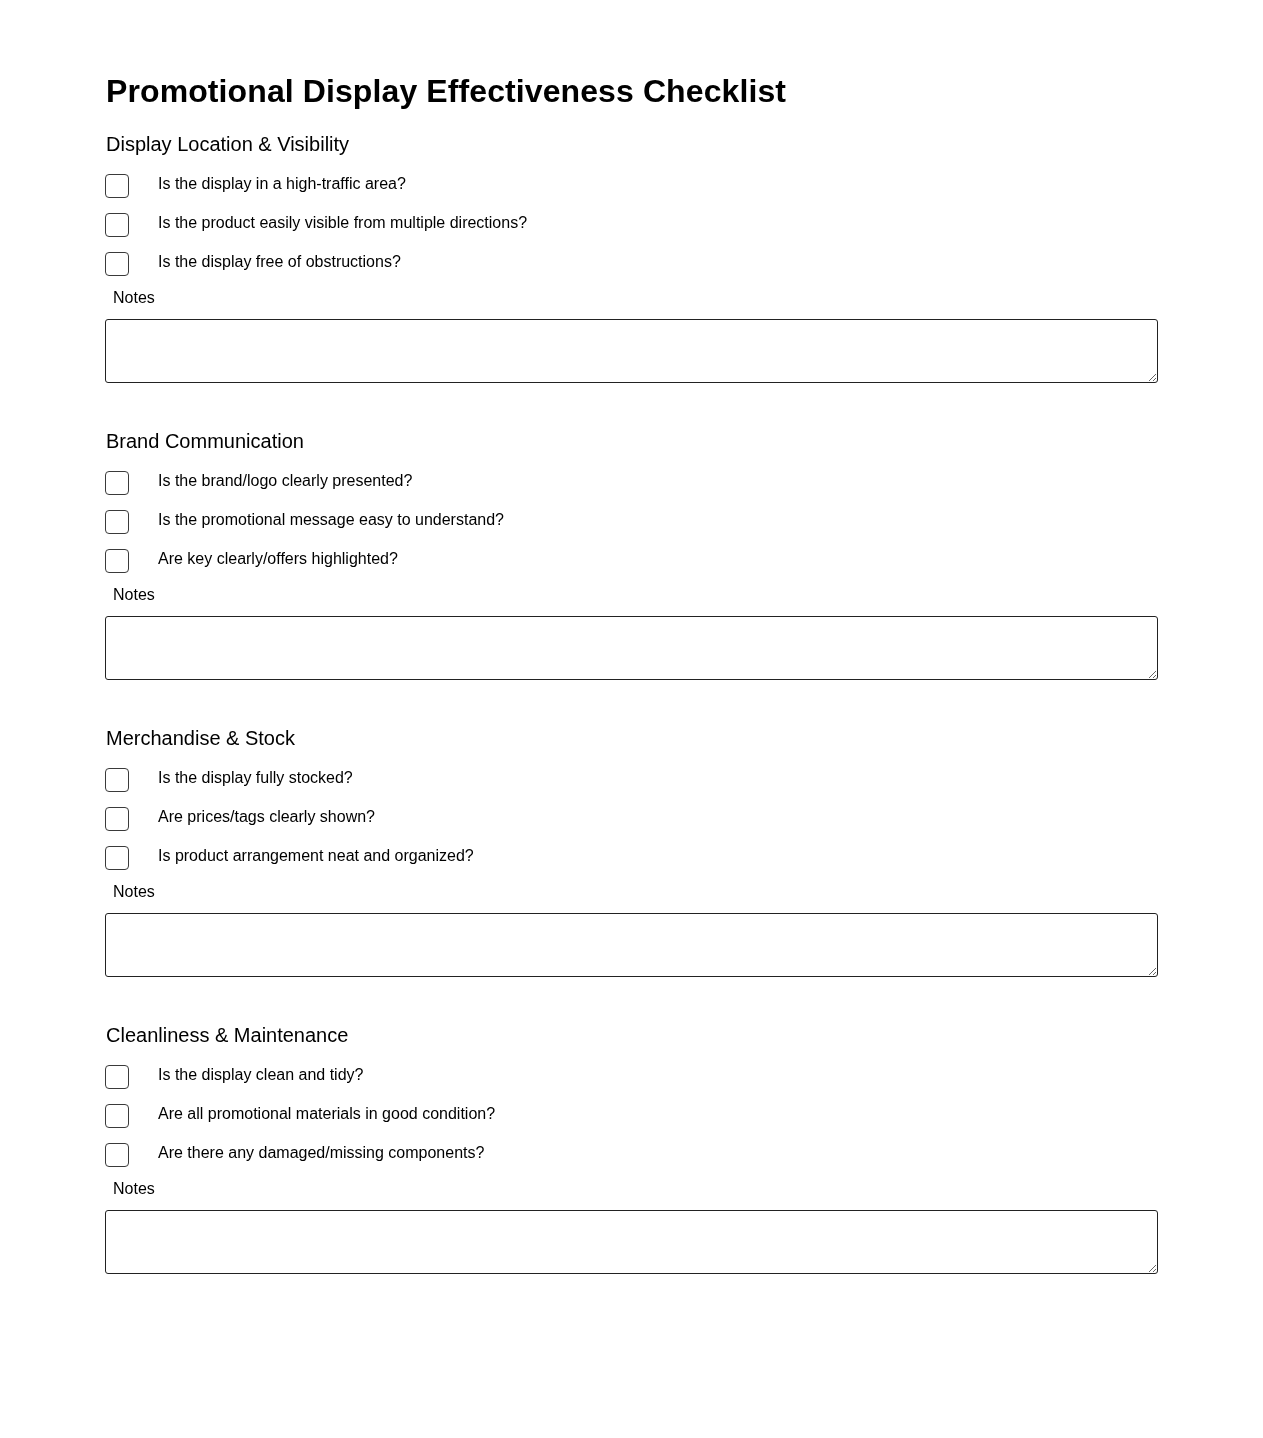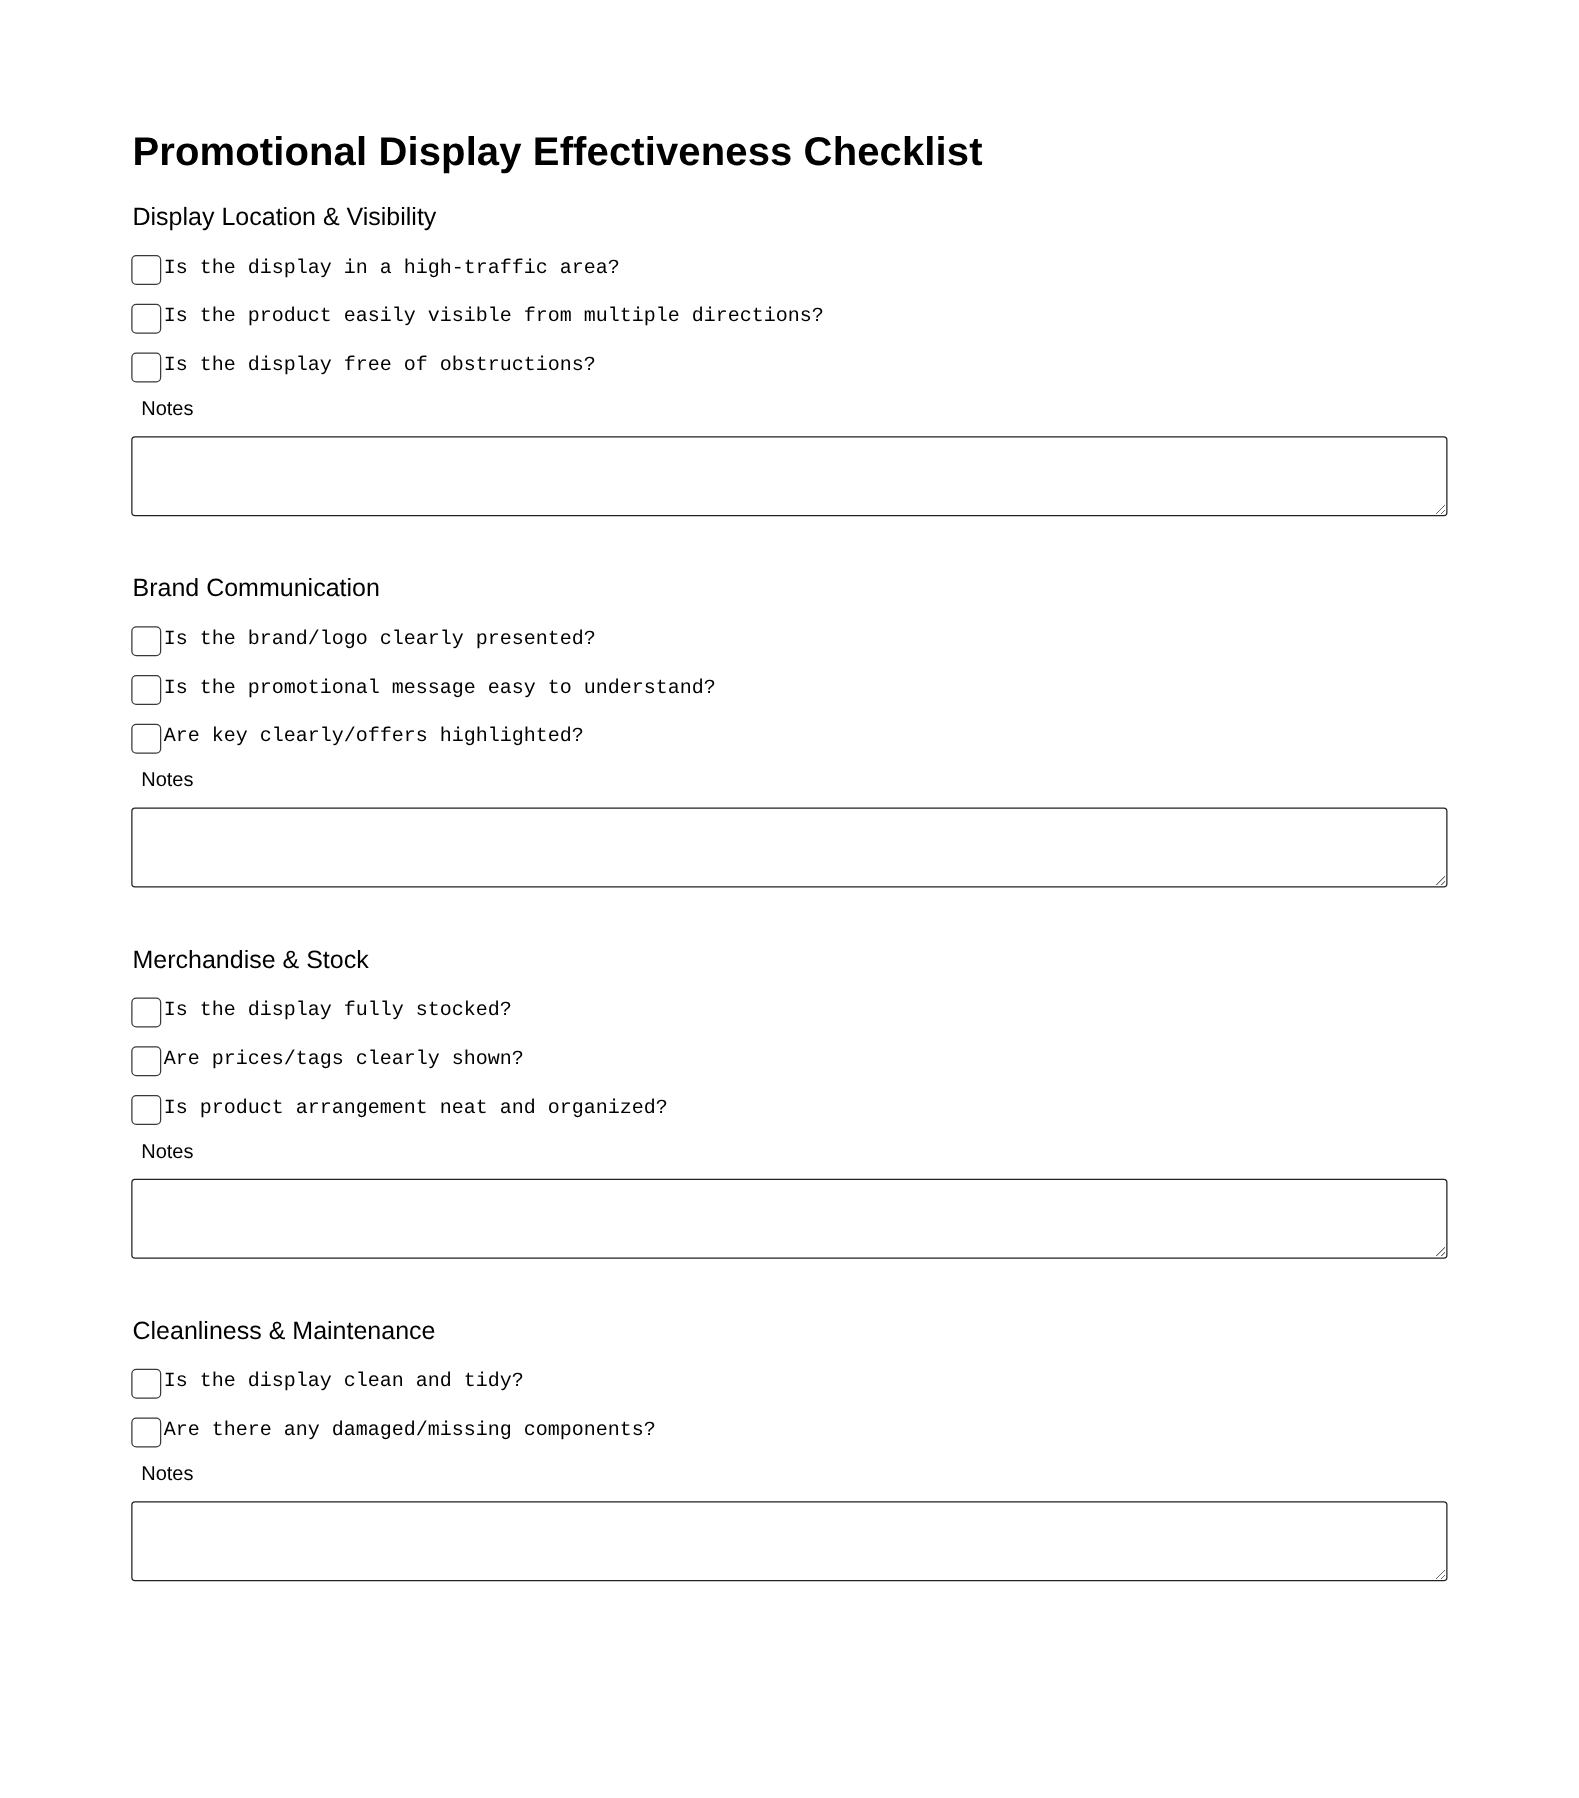--- a/index.html
+++ b/index.html
@@ -8,21 +8,21 @@
       background: #ffffff;
     }
     body {
       width: 1263px;
       min-height: 1438px;
       font-family: "Liberation Sans", sans-serif;
       color: #000000;
     }
     .page {
       position: relative;
-      padding: 101px 105px 0 105px;
+      padding: 71px 105px 0 105px;
       width: 1053px;
     }
     .page-title {
       font-size: 32px;
       font-weight: bold;
       line-height: 40px;
       margin: 0 0 21px 1px;
       letter-spacing: 0.1px;
     }
     .section {
@@ -51,24 +51,23 @@
       flex: 0 0 auto;
       box-sizing: content-box;
       margin: 0;
       appearance: none;
       -webkit-appearance: none;
       cursor: pointer;
     }
     .check-label {
       font-size: 16px;
       line-height: 20px;
-      margin-left: 2px;
+      margin-left: 29px;
       position: relative;
       top: -2px;
-      font-family: Liberation Mono, monospace;
     }
     .notes-label {
       display: block;
       font-size: 16px;
       line-height: 20px;
       margin: 5px 0 0 8px;
       height: 20px;
     }
     .notes-area {
       display: block;
@@ -146,18 +145,22 @@
   </section>
 
   <section class="section">
     <h2 class="section-heading">Cleanliness &amp; Maintenance</h2>
     <label class="check-row">
       <input type="checkbox" class="check-box" style="">
       <span class="check-label">Is the display clean and tidy?</span>
     </label>
     <label class="check-row">
       <input type="checkbox" class="check-box" style="">
+      <span class="check-label">Are all promotional materials in good condition?</span>
+    </label>
+    <label class="check-row">
+      <input type="checkbox" class="check-box" style="">
       <span class="check-label">Are there any damaged/missing components?</span>
     </label>
     <span class="notes-label">Notes</span>
     <textarea class="notes-area" style=""></textarea>
   </section>
 </div>
 
 </body></html>

